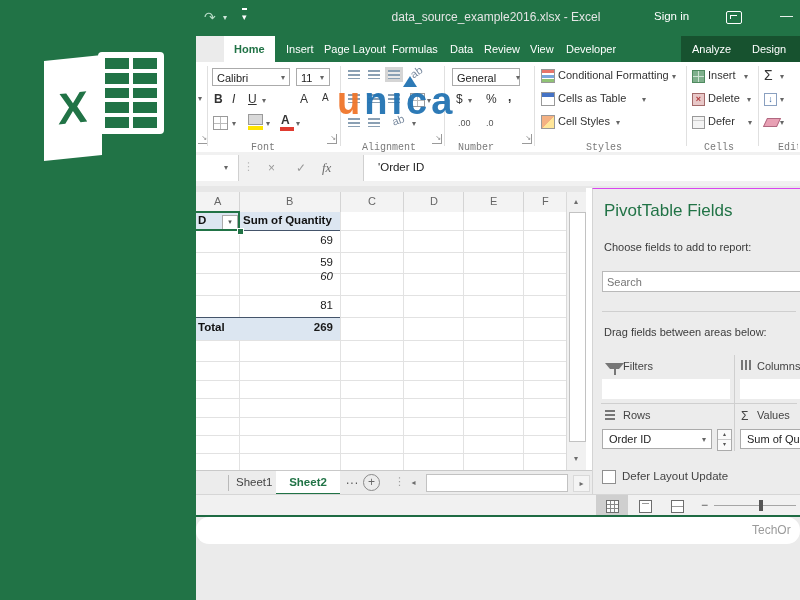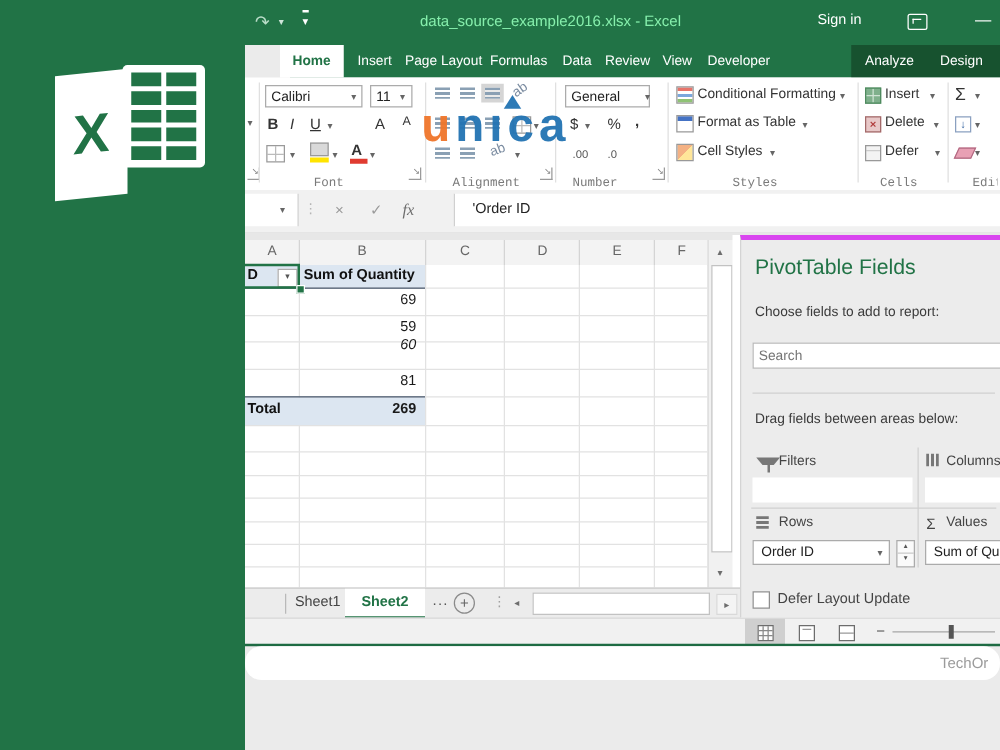--- a/index.html
+++ b/index.html
@@ -4,21 +4,21 @@
 <style>
   html,body{margin:0;padding:0;background:#ddd;}
   .canvas{position:relative;width:800px;height:600px;overflow:hidden;background:#ebebeb;
           font-family:"Liberation Sans",sans-serif;-webkit-font-smoothing:antialiased;}
   .abs{position:absolute;}
   
   .titlebar{left:196px;top:0;width:604px;height:36px;background:#217346;color:#fff;}
   .qat-redo{left:8px;top:9px;color:#b9dcc8;font-size:14px;}
   .qat-dd{left:27px;top:13px;color:#cfe6da;font-size:8px;}
   .qat-cust{left:46px;top:8px;color:#fff;font-size:9px;border-top:2px solid #fff;padding-top:2px;}
-  .win-title{left:140px;top:10px;width:320px;text-align:left;font-size:12px;color:#86efac;}
+  .win-title{left:140px;top:10px;width:320px;text-align:center;font-size:12px;color:#e5e5e5;}
   .signin{left:458px;top:10px;font-size:11.5px;color:#fff;}
   .ribbon-disp{left:530px;top:11px;width:14px;height:11px;border:1px solid #fff;border-radius:2px;}
   .ribbon-disp:after{content:"";position:absolute;left:3px;top:3px;width:6px;height:3px;border-top:1px solid #fff;border-left:1px solid #fff;}
   .win-min{left:584px;top:8px;color:#fff;font-size:13px;}
   
   .tabrow{left:196px;top:36px;width:604px;height:26px;background:#217346;margin-left:36px;}
   .ctx-block{left:449px;top:0;width:125px;height:26px;background:#17522f;}
   .rtab{top:0;height:26px;line-height:26px;font-size:11px;color:#fff;white-space:nowrap;}
   .rtab.active{background:#fff;color:#217346;padding:0 10px;font-weight:bold;}
   .tellme-bulb{left:580px;top:7px;width:9px;height:9px;border:1.4px solid #fff;border-radius:50%;}
@@ -96,21 +96,21 @@
   .vicon.pageb{background:linear-gradient(#999,#999) 0 50%/100% 1px no-repeat,#fff;}
   .zoom-minus{left:505px;top:3px;color:#555;font-size:12px;}
   .zoom-track{left:518px;top:10px;width:82px;height:1px;background:#a6a6a6;}
   .zoom-thumb{left:563px;top:5px;width:4px;height:11px;background:#555;}
   .win-bottom{left:196px;top:515px;width:604px;height:2px;background:#1e6b43;}
   
   .footer-strip{left:196px;top:517px;width:604px;height:27px;background:#fff;border-radius:13px;}
   .techor{left:556px;top:6px;font-size:12px;color:#9b9b9b;}
   .below{left:196px;top:544px;width:604px;height:56px;background:#ebebeb;}
   
-  .pane{left:592px;top:188px;width:208px;height:306px;background:#ececec;border-left:1px solid #d4d4d4;border-top:4px solid #d946ef;box-sizing:border-box;}
+  .pane{left:592px;top:188px;width:208px;height:306px;background:#ececec;border-left:1px solid #d4d4d4;border-top:1px solid #d946ef;box-sizing:border-box;}
   .pane-title{left:11px;top:12px;font-size:17px;color:#217346;}
   .pane-sub{left:11px;top:52px;font-size:11px;color:#3b3b3b;}
   .pane-search{left:9px;top:82px;width:192px;height:19px;border:1px solid #b9b9b9;background:#fff;font-size:11px;color:#666;padding:0 4px;font-family:"Liberation Sans",sans-serif;}
   .pane-div{left:9px;top:122px;width:194px;height:1px;background:#cfcfcf;}
   .pane-drag{left:11px;top:137px;font-size:11px;color:#3b3b3b;}
   .q-vdiv{left:141px;top:166px;width:1px;height:96px;background:#cfcfcf;}
   .q-hdiv{left:8px;top:214px;width:196px;height:1px;background:#cfcfcf;}
   .q-label{font-size:11px;color:#444;}
   .funnel{width:9px;height:6px;border-left:5px solid transparent;border-right:5px solid transparent;border-top:6px solid #777;}
   .funnel:after{content:"";position:absolute;left:4px;top:0;width:2px;height:6px;background:#777;}
@@ -217,21 +217,21 @@
     <span class="abs num-small" style="left:262px;top:56px;">.00</span>
     <span class="abs num-small" style="left:290px;top:56px;">.0</span>
     <div class="abs glabel" style="left:262px;width:56px;">Number</div>
     <span class="abs launcher" style="left:326px;top:72px;">↘</span>
     <div class="abs gsep" style="left:338px;"></div>
 
     <span class="abs cf-icon" style="left:345px;top:7px;"></span>
     <span class="abs rtext" style="left:362px;top:7px;">Conditional Formatting</span>
     <span class="abs dd" style="left:476px;top:10px;">▾</span>
     <span class="abs fat-icon" style="left:345px;top:30px;"></span>
-    <span class="abs rtext" style="left:362px;top:30px;">Format as Table</span>
+    <span class="abs rtext" style="left:362px;top:30px;">Cells as Table</span>
     <span class="abs dd" style="left:446px;top:33px;">▾</span>
     <span class="abs cs-icon" style="left:345px;top:53px;"></span>
     <span class="abs rtext" style="left:362px;top:53px;">Cell Styles</span>
     <span class="abs dd" style="left:420px;top:56px;">▾</span>
     <div class="abs glabel" style="left:390px;width:44px;">Styles</div>
     <div class="abs gsep" style="left:490px;"></div>
 
     <span class="abs ins-icon" style="left:496px;top:8px;"></span>
     <span class="abs rtext" style="left:512px;top:7px;">Insert</span>
     <span class="abs dd" style="left:548px;top:10px;">▾</span>

